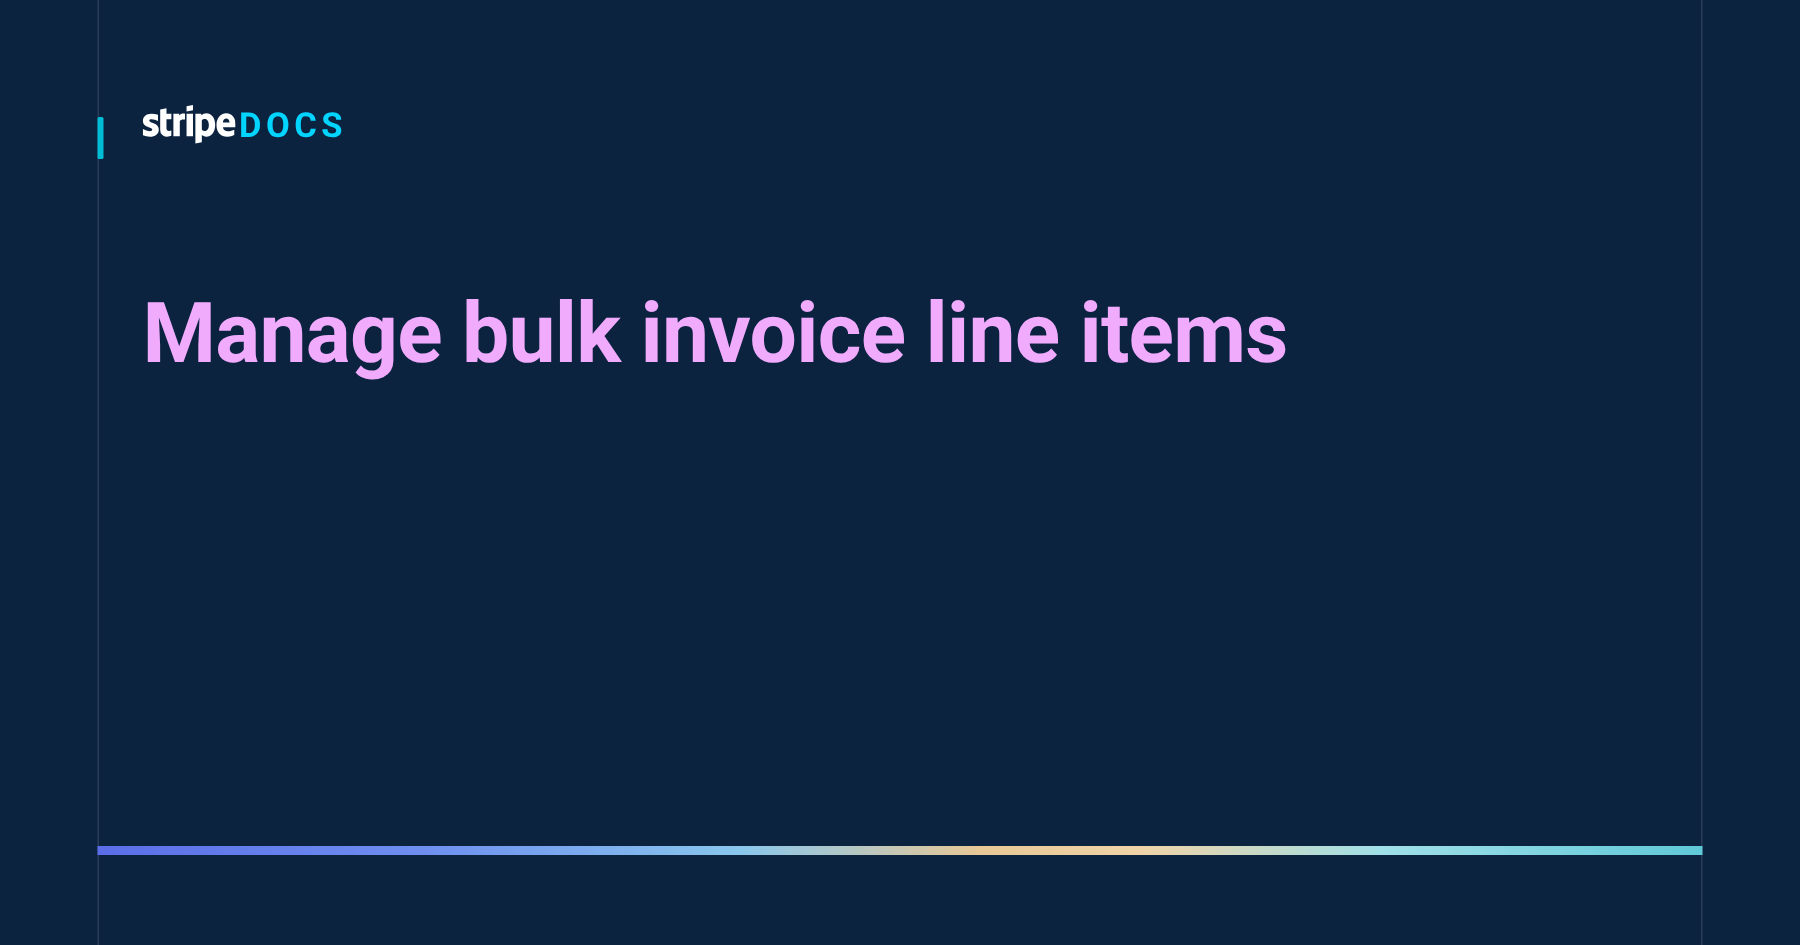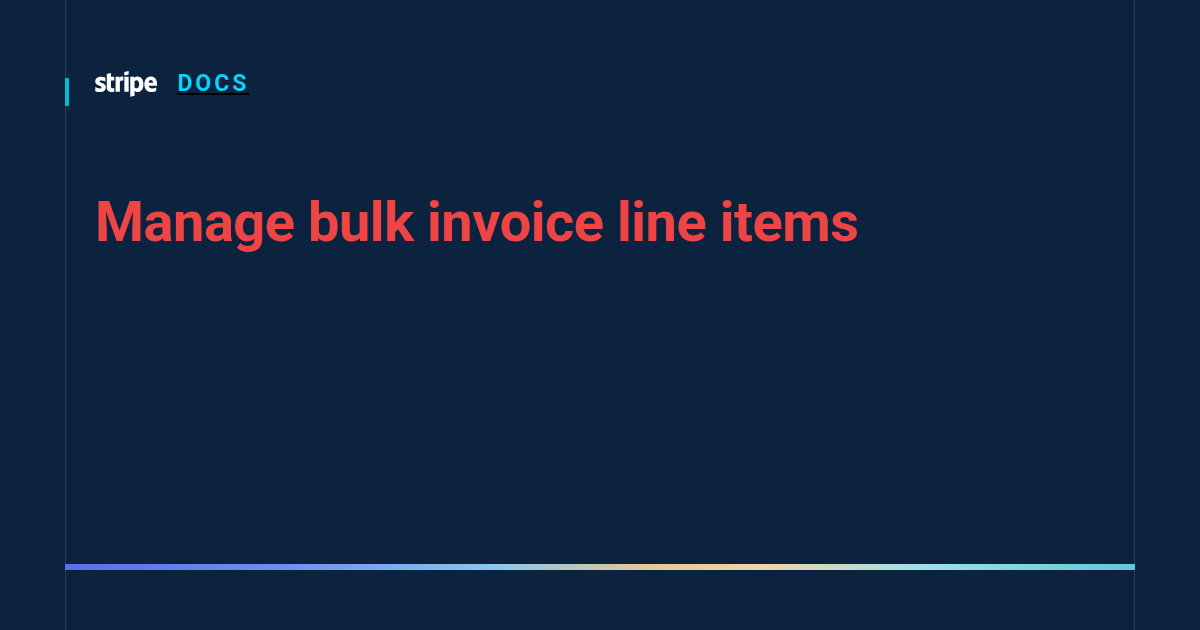--- a/index.html
+++ b/index.html
@@ -45,32 +45,31 @@
       height: 28px;
       background: #00bcd4;
       border-radius: 1px;
       margin-right: 6px;
       position: absolute;
       left: 65px;
       top: 78px;
     }
     .stripe-logo {
       display: flex;
-      align-items: center;
-      gap: 20px;
-      text-decoration: underline;
+      align-items: flex-start;
+      gap: 2px;
     }
     .docs-label {
       color: #00d4ff;
       font-weight: 700;
       font-size: 23px;
       letter-spacing: 3px;
     }
     .page-title {
-      color: #ef4444;
+      color: #f0abfc;
       font-size: 56px;
       font-weight: 700;
       letter-spacing: -0.5px;
       margin-bottom: 30px;
     }
     .page-subtitle {
       color: #c9d4e4;
       font-size: 33px;
       font-weight: 400;
       line-height: 1.45;

